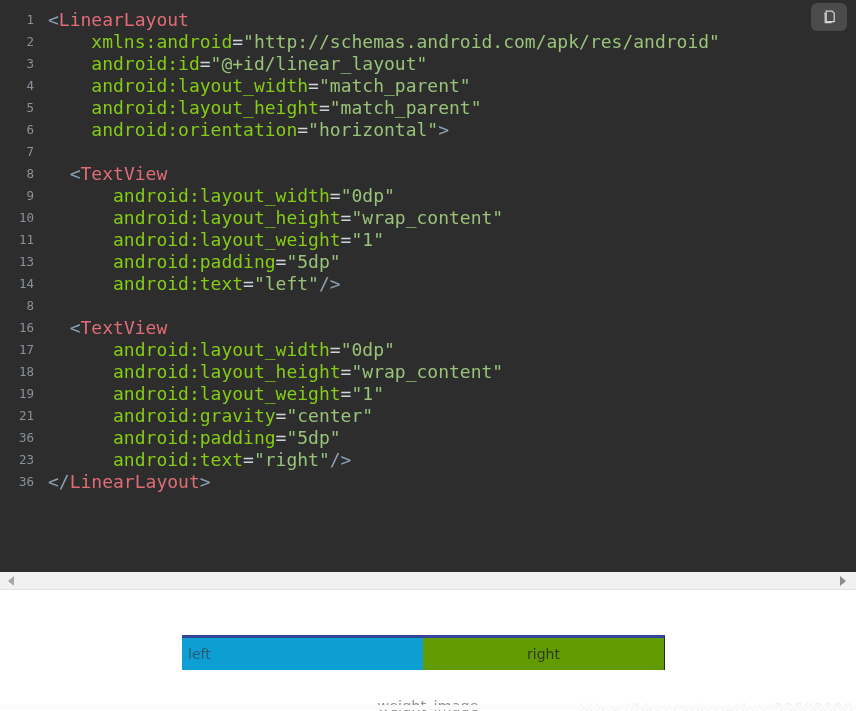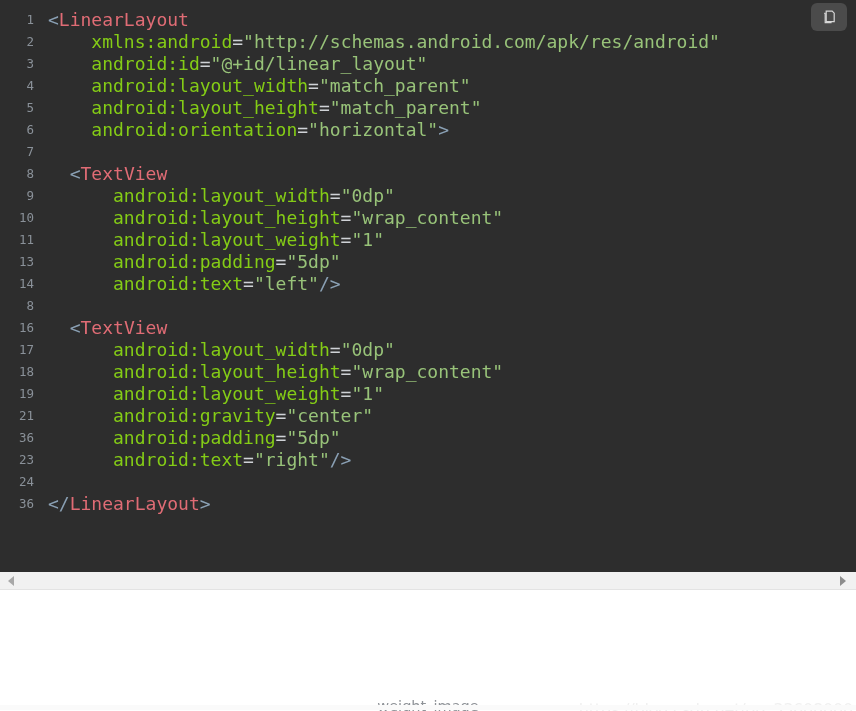--- a/index.html
+++ b/index.html
@@ -223,21 +223,20 @@
       <div class="code-line"><div class="gutter">13</div><div class="sep"></div><div class="code-text"><span class="t-plain">      </span><span class="t-attr">android:padding</span><span class="t-eq">=</span><span class="t-str">"5dp"</span></div></div>
       <div class="code-line"><div class="gutter">14</div><div class="sep"></div><div class="code-text"><span class="t-plain">      </span><span class="t-attr">android:text</span><span class="t-eq">=</span><span class="t-str">"left"</span><span class="t-punct">/&gt;</span></div></div>
       <div class="code-line"><div class="gutter">8</div><div class="sep"></div><div class="code-text"></div></div>
       <div class="code-line"><div class="gutter">16</div><div class="sep"></div><div class="code-text"><span class="t-plain">  </span><span class="t-punct">&lt;</span><span class="t-tag">TextView</span></div></div>
       <div class="code-line"><div class="gutter">17</div><div class="sep"></div><div class="code-text"><span class="t-plain">      </span><span class="t-attr">android:layout_width</span><span class="t-eq">=</span><span class="t-str">"0dp"</span></div></div>
       <div class="code-line"><div class="gutter">18</div><div class="sep"></div><div class="code-text"><span class="t-plain">      </span><span class="t-attr">android:layout_height</span><span class="t-eq">=</span><span class="t-str">"wrap_content"</span></div></div>
       <div class="code-line"><div class="gutter">19</div><div class="sep"></div><div class="code-text"><span class="t-plain">      </span><span class="t-attr">android:layout_weight</span><span class="t-eq">=</span><span class="t-str">"1"</span></div></div>
       <div class="code-line"><div class="gutter">21</div><div class="sep"></div><div class="code-text"><span class="t-plain">      </span><span class="t-attr">android:gravity</span><span class="t-eq">=</span><span class="t-str">"center"</span></div></div>
       <div class="code-line"><div class="gutter">36</div><div class="sep"></div><div class="code-text"><span class="t-plain">      </span><span class="t-attr">android:padding</span><span class="t-eq">=</span><span class="t-str">"5dp"</span></div></div>
       <div class="code-line"><div class="gutter">23</div><div class="sep"></div><div class="code-text"><span class="t-plain">      </span><span class="t-attr">android:text</span><span class="t-eq">=</span><span class="t-str">"right"</span><span class="t-punct">/&gt;</span></div></div>
-      <div class="code-line"><div class="gutter">24</div><div class="sep"></div><div class="code-text"></div></div>
       <div class="code-line"><div class="gutter">36</div><div class="sep"></div><div class="code-text"><span class="t-punct">&lt;/</span><span class="t-tag">LinearLayout</span><span class="t-punct">&gt;</span></div></div>
     </div>
 
   <div class="copy-btn">
     <span>
       <svg width="16" height="16" viewBox="0 0 16 16">
         <path d="M5.2 2.2 H11.2 L13.2 4.2 V12.6 H5.2 Z" fill="none" stroke="#d7d7d7" stroke-width="1.2"></path>
         <path d="M3.2 4.4 H4.2 V13.6 H10.6" fill="none" stroke="#d7d7d7" stroke-width="1.2"></path>
       </svg>
     </span>
@@ -248,19 +247,23 @@
   <div class="arrow left">
     <span class="tri l"></span>
   </div>
   <div class="arrow right">
     <span class="tri r"></span>
   </div>
 </div>
 
 <div class="figure-wrap">
 
+  <div class="preview">
+    <div class="pane left">left</div>
+    <div class="pane right">right</div>
+  </div>
 
   <div class="caption">weight_image</div>
 
   <div class="watermark">https://blog.csdn.net/qq_33608000</div>
 
   <div class="bottom-strip"></div>
 </div>
 
 </body></html>

